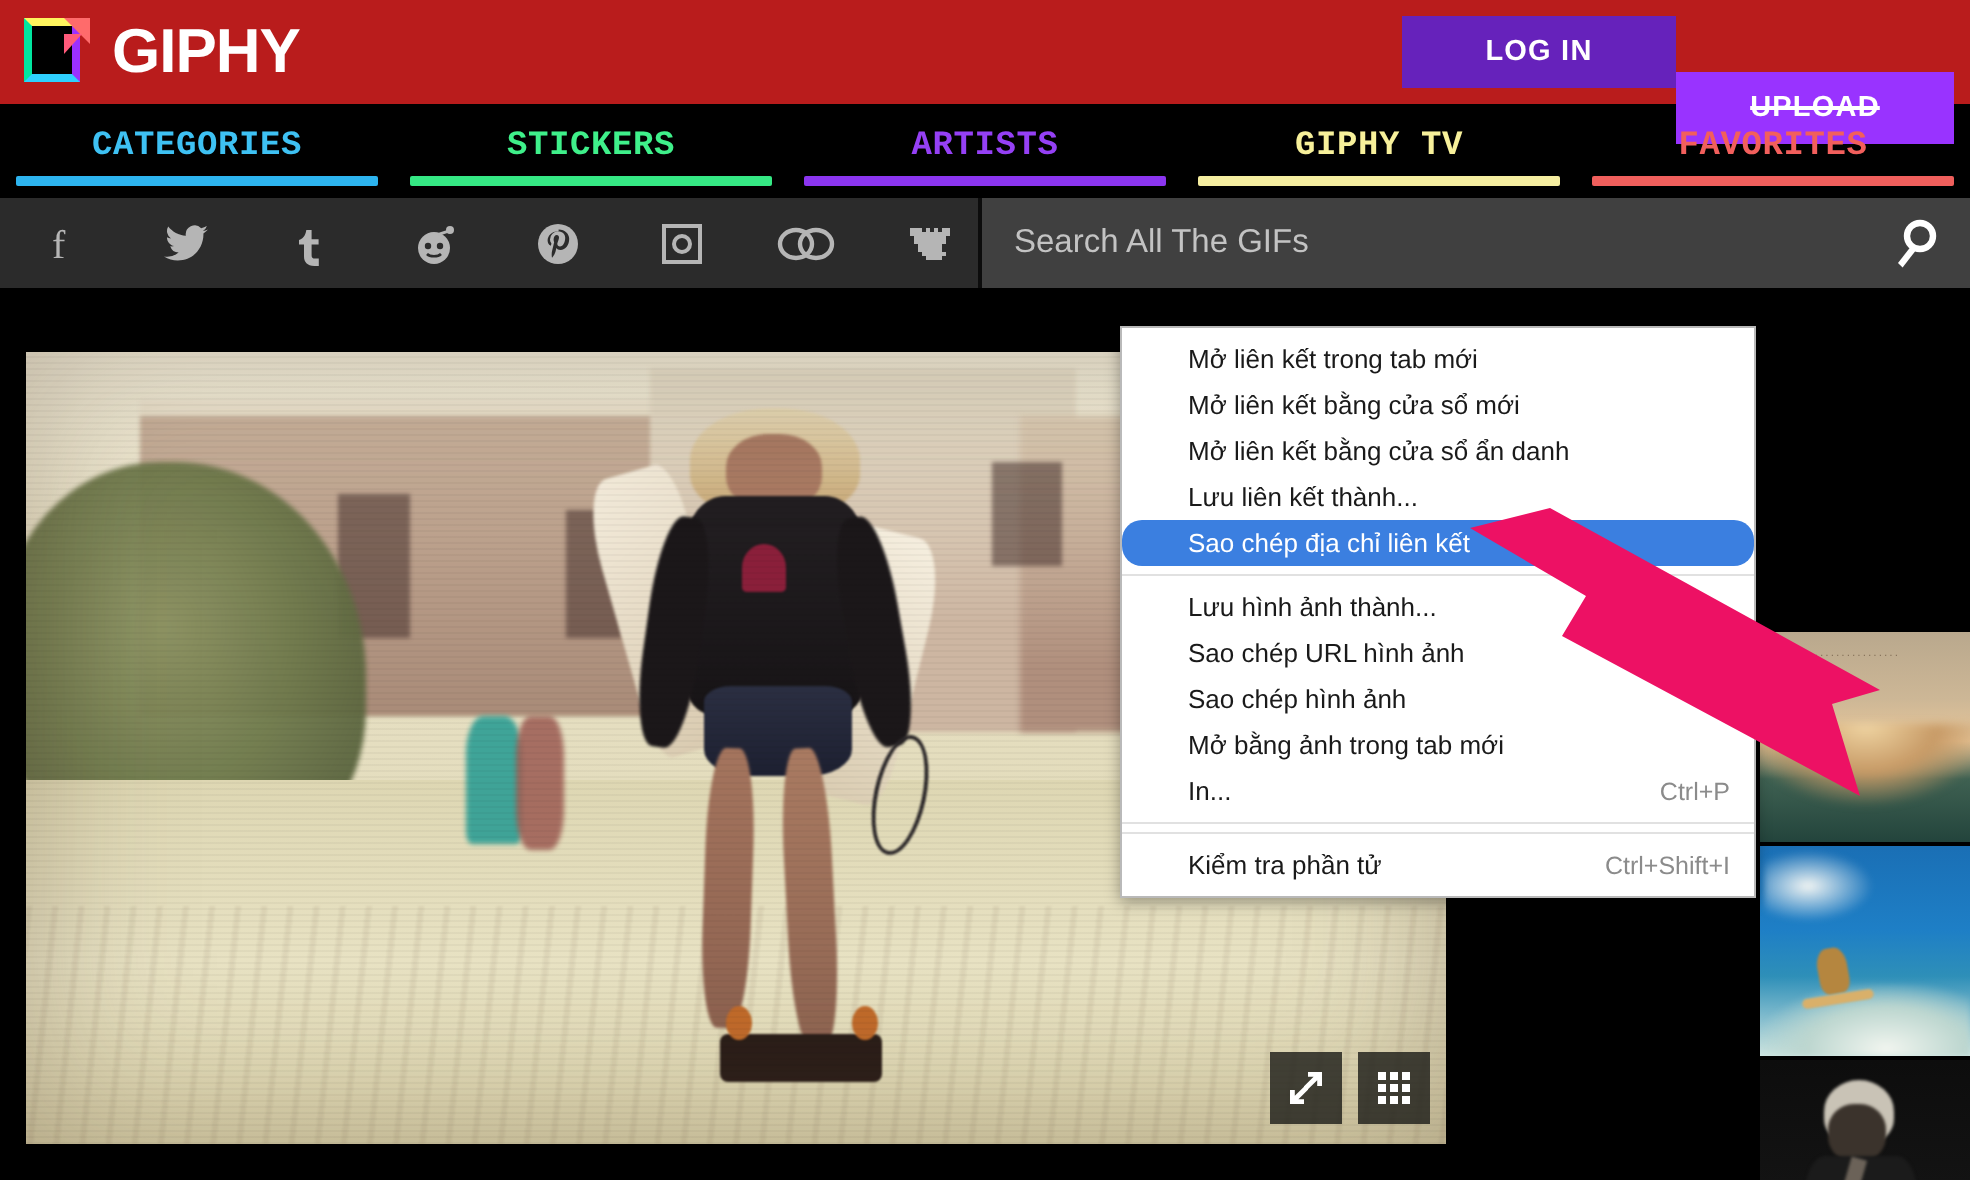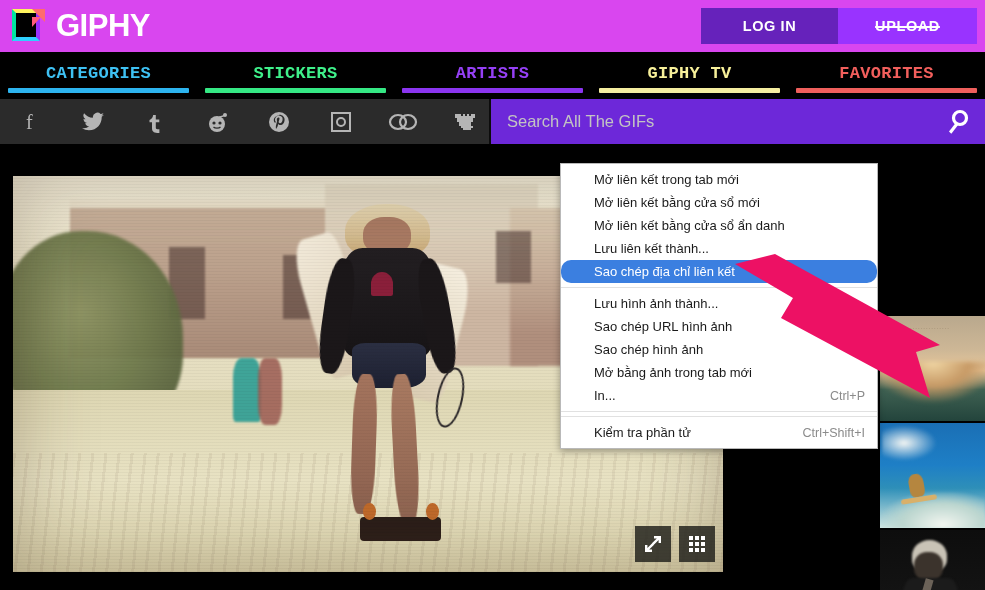--- a/index.html
+++ b/index.html
@@ -5,21 +5,21 @@
   * { box-sizing: border-box; margin: 0; padding: 0; }
   html, body {
     width: 985px; height: 590px;
     background: #000;
     font-family: "Liberation Sans", sans-serif;
     overflow: hidden;
   }
   #app { position: relative; width: 985px; height: 590px; background: #000; }
 
   
-  .topbar { position: absolute; left:0; top:0; width:985px; height:52px; background:#d946ef; }
+  .topbar { position: absolute; left:0; top:0; width:985px; height:52px; background:#b91c1c; }
   .logo-wrap { position:absolute; left:8px; top:4px; display:flex; align-items:center; height:44px; }
   .logo-mark { position:relative; width:38px; height:42px; }
   .logo-mark .sq {
     position:absolute; left:4px; top:4px; width:28px; height:32px;
     background:#000;
     border-top:4px solid #fff45e;
     border-left:4px solid #00e6a0;
     border-bottom:4px solid #2ed0ff;
     border-right:4px solid #9b30ff;
   }
@@ -54,21 +54,21 @@
   }
   .nav-label { font-size:17px; font-weight:bold; letter-spacing:0.3px; font-family:Liberation Mono, monospace; }
   .nav-underline { position:absolute; left:8px; right:8px; bottom:3px; height:5px; border-radius:1px; }
 
   
   .socialbar { position:absolute; left:0; top:99px; width:985px; height:45px; background:#2b2b2b; display:flex; align-items:center; }
   .soc { width:62px; height:45px; display:flex; align-items:center; justify-content:center; color:#b5b5b5; cursor:pointer; }
   .soc svg { display:block; }
   .searchbar {
     position:absolute; left:489px; top:99px; width:496px; height:45px;
-    background:#6d28d9; display:flex; align-items:center;
+    background:#404040; display:flex; align-items:center;
     border-left:2px solid #0c0c0c;
     gap:23px;
   }
   .search-input {
     flex:1; background:transparent; border:0; outline:0;
     color:#cfcfcf; font-size:16.5px; padding-left:16px;
     font-family:"Liberation Sans", sans-serif;
   }
   .search-input::placeholder { color:#c3c3c3; }
   .search-icon { width:54px; display:flex; align-items:center; justify-content:center; cursor:pointer; }
@@ -215,21 +215,21 @@
     <div class="logo-wrap">
       <div class="logo-mark">
         <div class="sq"></div>
           <div class="fold"></div>
           <div class="fold2"></div>
       </div>
       <div class="logo-text">GIPHY</div>
     </div>
     <div class="auth-btns">
       <div class="btn-login" style="background: rgb(102, 34, 187);">LOG IN</div>
-      <div class="btn-upload" style="background: rgb(153, 51, 255);">UPLOAD</div>
+      <div class="btn-upload" style="background: rgb(153, 51, 255); margin-top: 28px;">UPLOAD</div>
     </div>
   </div>
 
   <div class="nav">
     <div class="nav-item">
       <span class="nav-label" id="nl0" style="color: rgb(62, 193, 243);">CATEGORIES</span>
       <span class="nav-underline" id="nu0" style="background: rgb(45, 180, 239);"></span>
     </div>
     <div class="nav-item">
       <span class="nav-label" id="nl1" style="color: rgb(63, 240, 138);">STICKERS</span>

